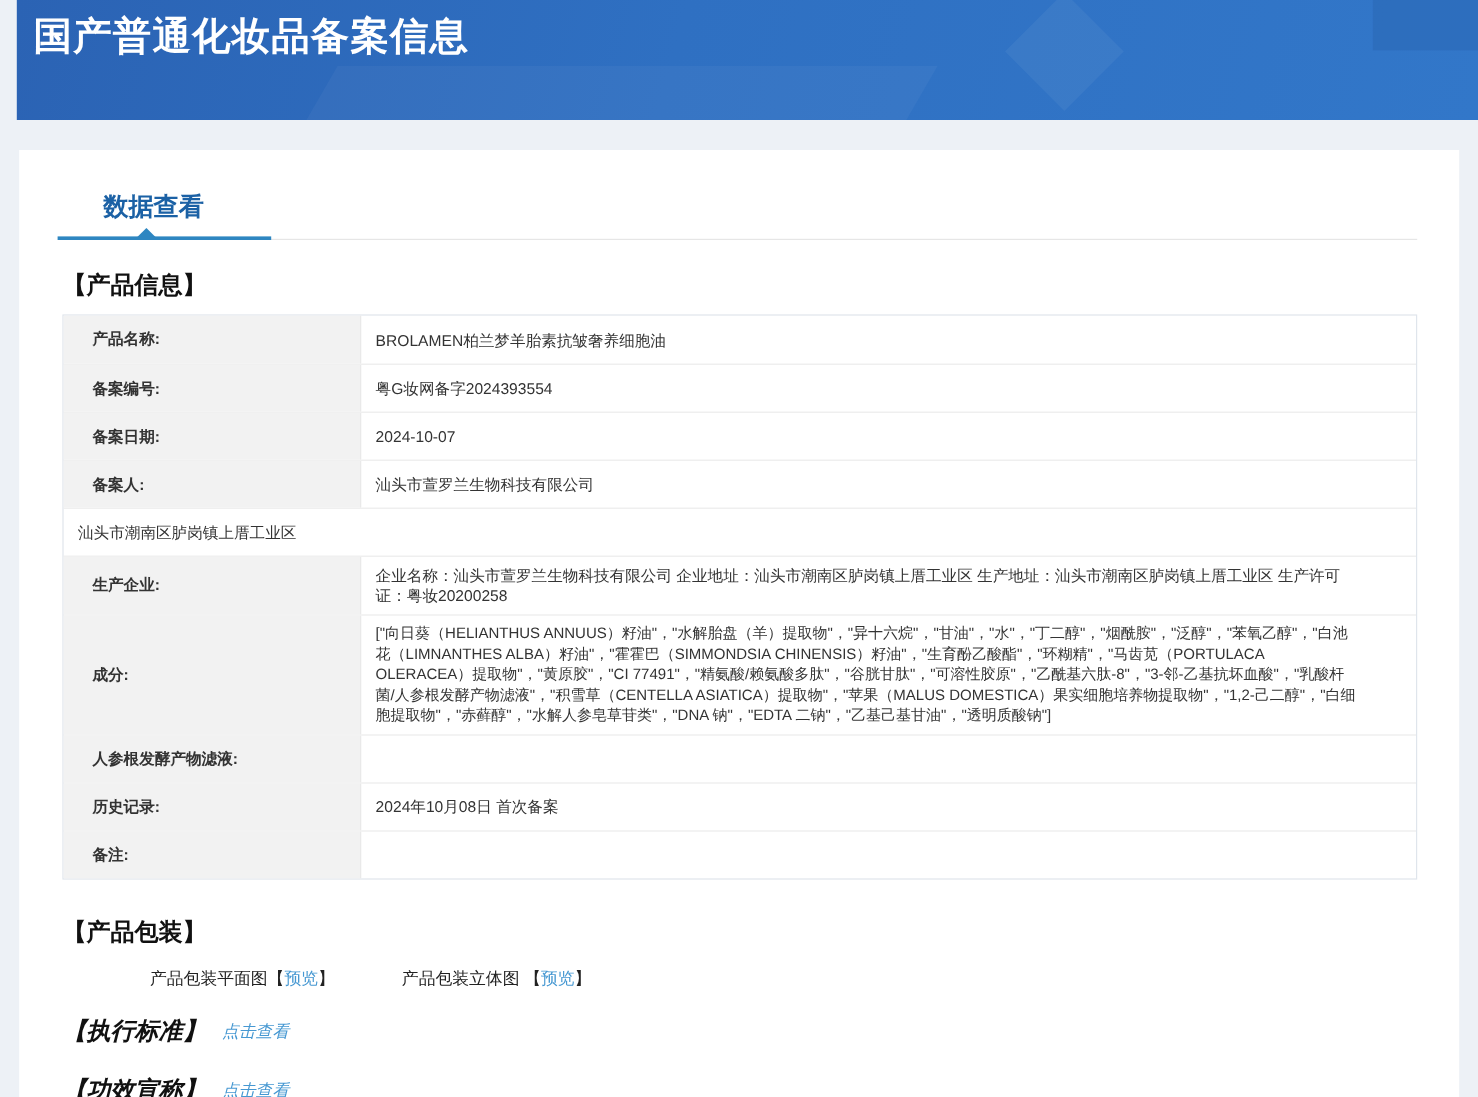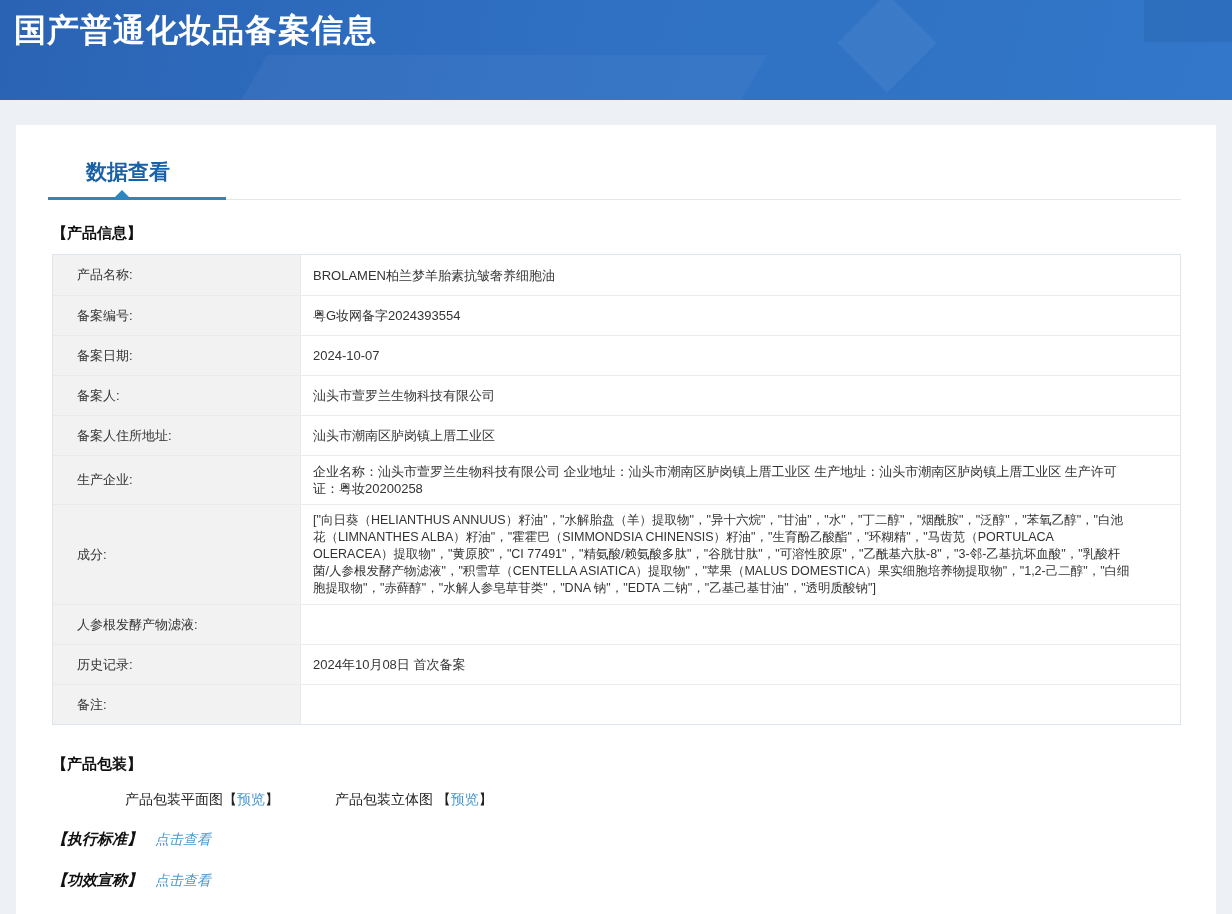--- a/index.html
+++ b/index.html
@@ -7,20 +7,21 @@
     background:#edf1f6;
     font-family:"Liberation Sans","DejaVu Sans",sans-serif;
     color:#333;
   }
   .page { width:1232px; min-height:914px; display:flex; flex-direction:column; }
 
   
   .header {
     height:100px; flex:0 0 auto; position:relative; overflow:hidden;
     background:linear-gradient(105deg,#2b63b4 0%,#2f70c2 45%,#3277c9 100%);
+    margin-left:14px;
   }
   .header-title {
     position:absolute; left:14px; top:9px;
     color:#ffffff; font-size:32px; font-weight:bold; letter-spacing:1px;
   }
   .decor-a { position:absolute; right:0; top:0; width:88px; height:42px; background:rgba(10,40,100,0.10); }
   .decor-b { position:absolute; right:310px; top:8px; width:70px; height:70px; background:rgba(255,255,255,0.05); transform:rotate(45deg); }
   .decor-c { position:absolute; left:250px; top:55px; width:500px; height:60px; background:rgba(255,255,255,0.04); transform:skewX(-30deg); }
 
   
@@ -30,29 +31,29 @@
   .tab { display:inline-block; color:#1b61a5; font-size:21px; font-weight:bold; cursor:pointer; }
   .tab-strip { margin-top:11px; position:relative; height:3px; }
   .tab-baseline { position:absolute; left:0; right:0; bottom:0; height:1px; background:#e6e6e6; }
   .tab-active-bar { position:absolute; left:-4px; top:0; width:178px; height:3px; background:#2e86c1; }
   .tab-tri {
     position:absolute; left:66px; top:-7px; width:0; height:0;
     border-left:8px solid transparent; border-right:8px solid transparent;
     border-bottom:8px solid #2e86c1;
   }
 
-  .section-heading { font-size:15px; font-weight:bold; color:#111; }
+  .section-heading { font-size:20px; font-weight:bold; color:#111; }
   .mt-product-info { margin-top:24px; }
 
   
   .info-table { margin-top:11px; border:1px solid #dfe5ec; }
   .info-row { display:flex; min-height:40px; }
   .info-row + .info-row { border-top:1px solid #ebebeb; }
   .cell-label {
-    flex:0 0 248px; background:#f2f2f2; font-weight:normal; font-size:13px; color:#333;
+    flex:0 0 248px; background:#f2f2f2; font-weight:bold; font-size:13px; color:#333;
     display:flex; align-items:center; padding:6px 10px 6px 24px;
     border-right:1px solid #e9e9e9;
   }
   .cell-value {
     flex:1; display:flex; align-items:center;
     padding:7px 48px 7px 12px; font-size:13px; line-height:17px; color:#333;
   }
   .cell-value.small { font-size:12.5px; }
 
   
@@ -102,21 +103,20 @@
       </div>
       <div class="info-row">
         <div class="cell-label">备案日期:</div>
         <div class="cell-value">2024-10-07</div>
       </div>
       <div class="info-row">
         <div class="cell-label">备案人:</div>
         <div class="cell-value">汕头市萱罗兰生物科技有限公司</div>
       </div>
       <div class="info-row">
-        <div class="cell-label">备案人住所地址:</div>
         <div class="cell-value">汕头市潮南区胪岗镇上厝工业区</div>
       </div>
       <div class="info-row">
         <div class="cell-label">生产企业:</div>
         <div class="cell-value">企业名称：汕头市萱罗兰生物科技有限公司 企业地址：汕头市潮南区胪岗镇上厝工业区 生产地址：汕头市潮南区胪岗镇上厝工业区 生产许可证：粤妆20200258</div>
       </div>
       <div class="info-row">
         <div class="cell-label">成分:</div>
         <div class="cell-value small">["向日葵（HELIANTHUS ANNUUS）籽油"，"水解胎盘（羊）提取物"，"异十六烷"，"甘油"，"水"，"丁二醇"，"烟酰胺"，"泛醇"，"苯氧乙醇"，"白池花（LIMNANTHES ALBA）籽油"，"霍霍巴（SIMMONDSIA CHINENSIS）籽油"，"生育酚乙酸酯"，"环糊精"，"马齿苋（PORTULACA OLERACEA）提取物"，"黄原胶"，"CI 77491"，"精氨酸/赖氨酸多肽"，"谷胱甘肽"，"可溶性胶原"，"乙酰基六肽-8"，"3-邻-乙基抗坏血酸"，"乳酸杆菌/人参根发酵产物滤液"，"积雪草（CENTELLA ASIATICA）提取物"，"苹果（MALUS DOMESTICA）果实细胞培养物提取物"，"1,2-己二醇"，"白细胞提取物"，"赤藓醇"，"水解人参皂草苷类"，"DNA 钠"，"EDTA 二钠"，"乙基己基甘油"，"透明质酸钠"]</div>
       </div>

